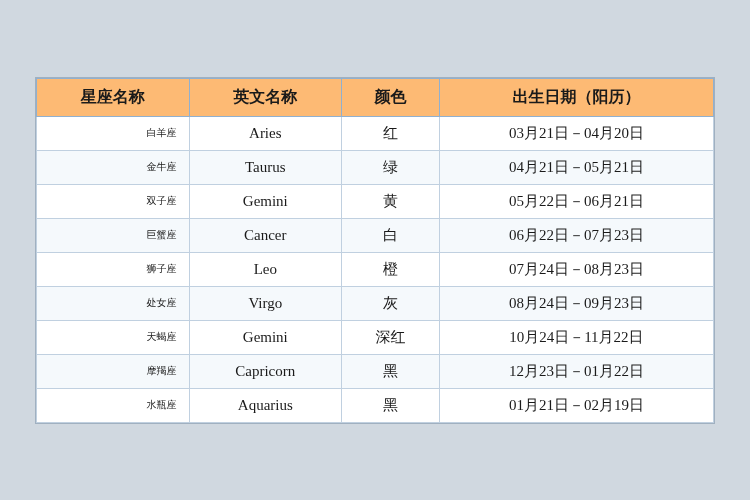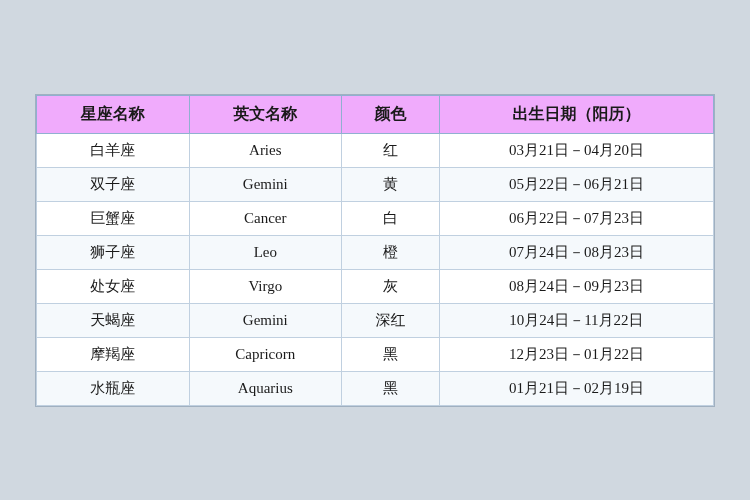--- a/index.html
+++ b/index.html
@@ -23,21 +23,21 @@
       border: 1px solid #a0b0c0;
       width: 680px;
     }
 
     table {
       width: 100%;
       border-collapse: collapse;
     }
 
     thead tr {
-      background-color: #f0abfc;
+      background-color: #fdba74;
     }
 
     thead th {
       border: 1px solid #90b0d0;
       padding: 8px 12px;
       text-align: center;
       font-size: 16px;
       font-weight: bold;
       color: #1a1a1a;
     }
@@ -52,21 +52,22 @@
 
     tbody td {
       border: 1px solid #c0d0e0;
       padding: 7px 12px;
       text-align: center;
       font-size: 15px;
       color: #1a1a1a;
     }
 
     tbody td:first-child {
-      font-size: 15px;
+      font-size: 10px;
+      text-align: right;
     }
 
     tbody td:nth-child(2) {
       font-family: "Times New Roman", serif;
     }
   </style>
 </head>
 <body>
 
 <div class="table-container">
@@ -78,20 +79,26 @@
         <th>颜色</th>
         <th>出生日期（阳历）</th>
       </tr>
     </thead>
     <tbody id="table-body">
     <tr>
           <td>白羊座</td>
           <td>Aries</td>
           <td>红</td>
           <td>03月21日－04月20日</td>
+        </tr>
+        <tr>
+          <td>金牛座</td>
+          <td>Taurus</td>
+          <td>绿</td>
+          <td>04月21日－05月21日</td>
         </tr>
         <tr>
           <td>双子座</td>
           <td>Gemini</td>
           <td>黄</td>
           <td>05月22日－06月21日</td>
         </tr>
         <tr>
           <td>巨蟹座</td>
           <td>Cancer</td>

